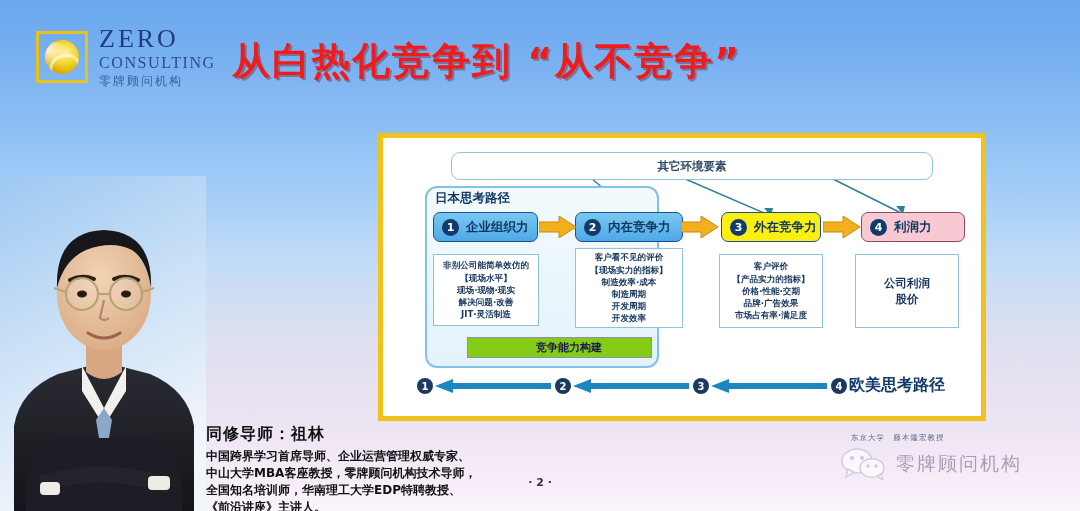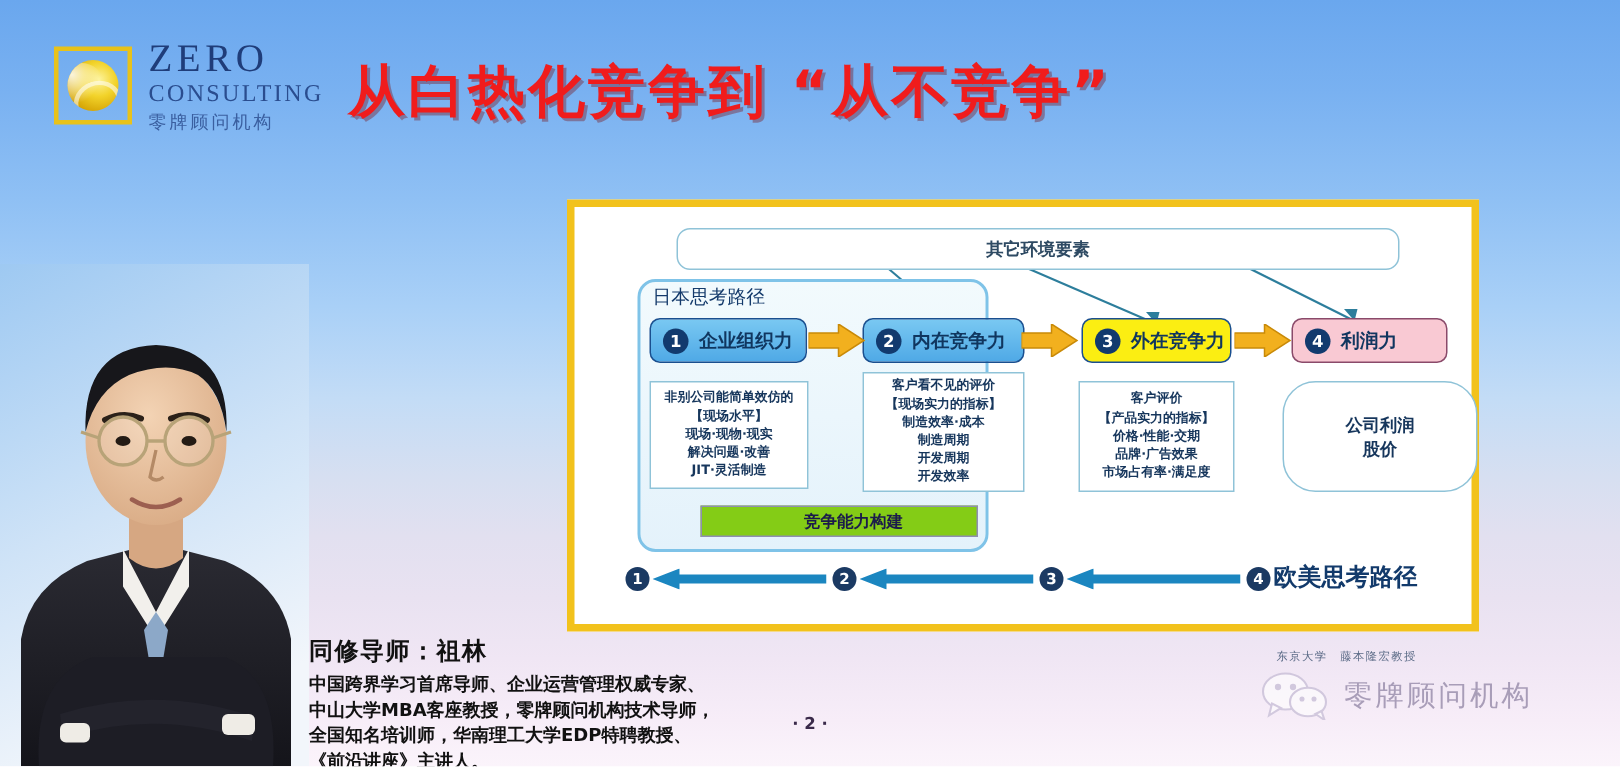--- a/index.html
+++ b/index.html
@@ -39,21 +39,21 @@
   
   #panel{position:absolute;left:378px;top:133px;width:608px;height:288px;
     background:#fff;border:5px solid #f2c21c;box-sizing:border-box;}
   .env-bar{position:absolute;left:68px;top:14px;width:480px;height:26px;
     border:1.5px solid #8fc3d8;border-radius:9px;background:#fff;
     display:flex;align-items:center;justify-content:center;
     font-size:11.5px;color:#2e4a63;font-weight:bold;}
   .jp-group{position:absolute;left:42px;top:48px;width:230px;height:178px;
     border:2px solid #7fc3e8;border-radius:12px;
     background:linear-gradient(180deg,#f2fafd,#e4f2fb);}
-  .jp-label{position:absolute;left:52px;top:52px;font-size:12.5px;font-weight:normal;color:#143a6b;text-align:center;}
+  .jp-label{position:absolute;left:52px;top:52px;font-size:12.5px;font-weight:bold;color:#143a6b;text-align:center;}
   .node{position:absolute;height:30px;border-radius:7px;display:flex;align-items:center;
     box-sizing:border-box;padding-left:8px;gap:7px;}
   .node .num{width:17px;height:17px;border-radius:50%;background:#123a6e;color:#fff;
     font-size:11px;font-weight:bold;display:flex;align-items:center;justify-content:center;flex:0 0 auto;}
   .node .lbl{font-size:12.5px;font-weight:bold;}
   #n1{left:50px;top:74px;width:105px;border:1.5px solid #1a4f8f;
     background:linear-gradient(180deg,#79c8f2,#4fa9e6);}
   #n1 .lbl{color:#10365f;}
   #n2{left:192px;top:74px;width:108px;border:1.5px solid #1a4f8f;
     background:linear-gradient(180deg,#79c8f2,#4fa9e6);}
@@ -63,21 +63,21 @@
   #n4{left:478px;top:74px;width:104px;border:1.5px solid #8a4a6a;background:#f9c9d3;}
   #n4 .lbl{color:#10365f;}
   .arrow-r{position:absolute;top:78px;width:38px;height:22px;}
   #a1{left:156px;} #a2{left:298px;} #a3{left:440px;}
   .detail{position:absolute;border:1.5px solid #8fc3d8;background:#fff;box-sizing:border-box;
     display:flex;flex-direction:column;align-items:center;justify-content:center;
     font-size:8.6px;line-height:1.42;color:#16365c;text-align:center;font-weight:bold;}
   #d1{left:50px;top:116px;width:106px;height:72px;}
   #d2{left:192px;top:110px;width:108px;height:80px;}
   #d3{left:336px;top:116px;width:104px;height:74px;}
-  #d4{left:472px;top:116px;width:130px;height:74px;border-radius:22px;}
+  #d4{left:472px;top:116px;width:104px;height:74px;}
   .d4-line{font-size:11.5px;}
   .build-bar{position:absolute;left:84px;top:199px;width:164px;height:19px;
     background:#84cc16;border:1.5px solid #8f8fb0;display:flex;align-items:center;
     justify-content:center;font-size:11px;font-weight:bold;color:#1b1b4b;padding-left:19px;}
   .back-row{position:absolute;left:34px;top:236px;width:552px;height:24px;}
   .bnum{position:absolute;top:4px;width:16px;height:16px;border-radius:50%;
     background:#1b3a63;color:#fff;font-size:10px;font-weight:bold;
     display:flex;align-items:center;justify-content:center;}
   .barrow{position:absolute;top:5px;height:14px;}
   .eu-label{position:absolute;left:466px;top:237px;font-size:16px;font-weight:bold;color:#123a6b;}

